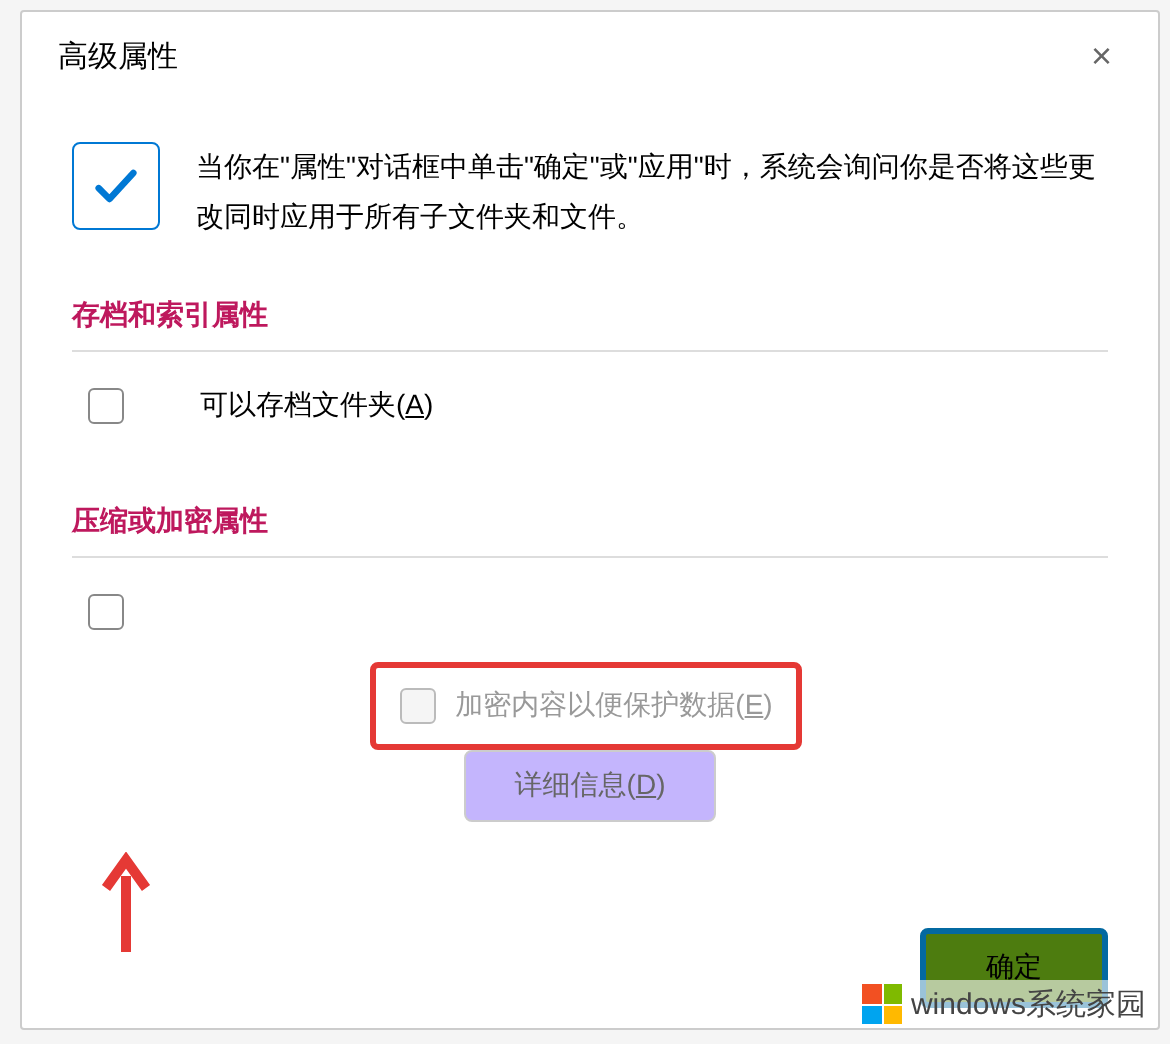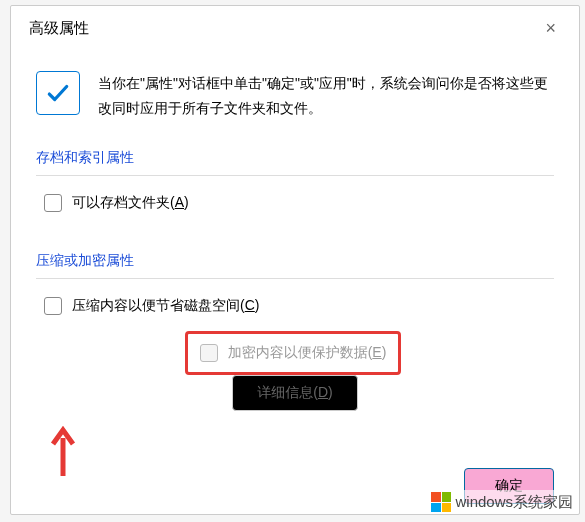--- a/index.html
+++ b/index.html
@@ -73,34 +73,36 @@
       font-size: 14px;
     }
     .header-line1 {
       margin-bottom: 4px;
     }
     .group {
       margin-bottom: 30px;
     }
     .group-label {
       font-size: 14px;
-      color: #1d4ed8;
+      color: #be185d;
       margin-bottom: 8px;
       position: relative;
+      font-weight: bold;
     }
     .group-line {
       border: none;
       border-top: 1px solid #ddd;
       margin-bottom: 18px;
     }
     .checkbox-row {
       display: flex;
       align-items: center;
       margin-bottom: 16px;
       padding-left: 8px;
+      gap: 28px;
     }
     .checkbox {
       width: 18px;
       height: 18px;
       border: 1px solid #888;
       border-radius: 3px;
       margin-right: 10px;
       background: #fff;
       display: inline-flex;
       align-items: center;
@@ -145,37 +147,37 @@
     }
     .highlight-box {
       border: 3px solid #e53935;
       border-radius: 4px;
       padding: 0;
       margin-left: -4px;
     }
     .details-btn {
       padding: 8px 24px;
       border: 1px solid #ccc;
-      background: #000000;
+      background: #c4b5fd;
       border-radius: 4px;
       font-size: 14px;
       color: #666;
       cursor: pointer;
     }
     .button-row {
       position: absolute;
       bottom: 10px;
       right: 25px;
       display: flex;
       gap: 10px;
     }
     .ok-btn {
       padding: 8px 30px;
-      border: 1px solid #0369a1;
-      background: #f9a8d4;
+      border: 3px solid #0369a1;
+      background: #4d7c0f;
       border-radius: 4px;
       font-size: 14px;
       cursor: pointer;
     }
     .red-arrow {
       position: absolute;
       left: 38px;
       bottom: 35px;
       color: #e53935;
     }
@@ -241,21 +243,20 @@
         <span class="checkbox"></span>
         <span class="checkbox-label"><span>可以存档文件夹(</span><span class="underline">A</span><span>)</span></span>
       </div>
     </div>
 
     <div class="group group2">
       <div class="group-label">压缩或加密属性</div>
       <hr class="group-line">
       <div class="checkbox-row">
         <span class="checkbox"></span>
-        <span class="checkbox-label"><span>压缩内容以便节省磁盘空间(</span><span class="underline">C</span><span>)</span></span>
       </div>
       <div class="encrypt-row">
         <div class="highlight-box">
           <div class="encrypt-left">
             <span class="checkbox disabled"></span>
             <span class="checkbox-label disabled"><span>加密内容以便保护数据(</span><span class="underline">E</span><span>)</span></span>
           </div>
         </div>
         <button class="details-btn"><span>详细信息(</span><span class="underline">D</span><span>)</span></button>
       </div>

